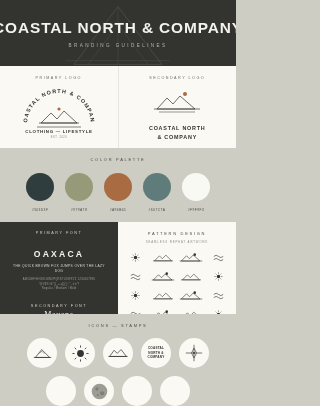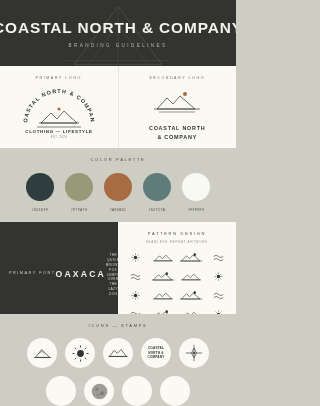--- a/index.html
+++ b/index.html
@@ -101,21 +101,21 @@
     color:#4c4d46;
     white-space:nowrap;
   }
 
   
   .mid { display:flex; height:92px; }
   .type-panel {
     width:118px;
     background:#33342f;
     padding:9px 9px 0;
-    display:flex; flex-direction:row; align-items:center;
+    display:flex; flex-direction:column; align-items:center;
   }
   .type-label {
     font-size:3.8px; letter-spacing:1.5px;
     color:#cfcec5; white-space:nowrap;
   }
   .rule { width:66px; height:1px; background:#53544d; margin:6px 0; }
   .font-name {
     color:#f3f2ec; font-size:8.6px; font-weight:bold;
     letter-spacing:2.2px; margin-top:2px;
   }

